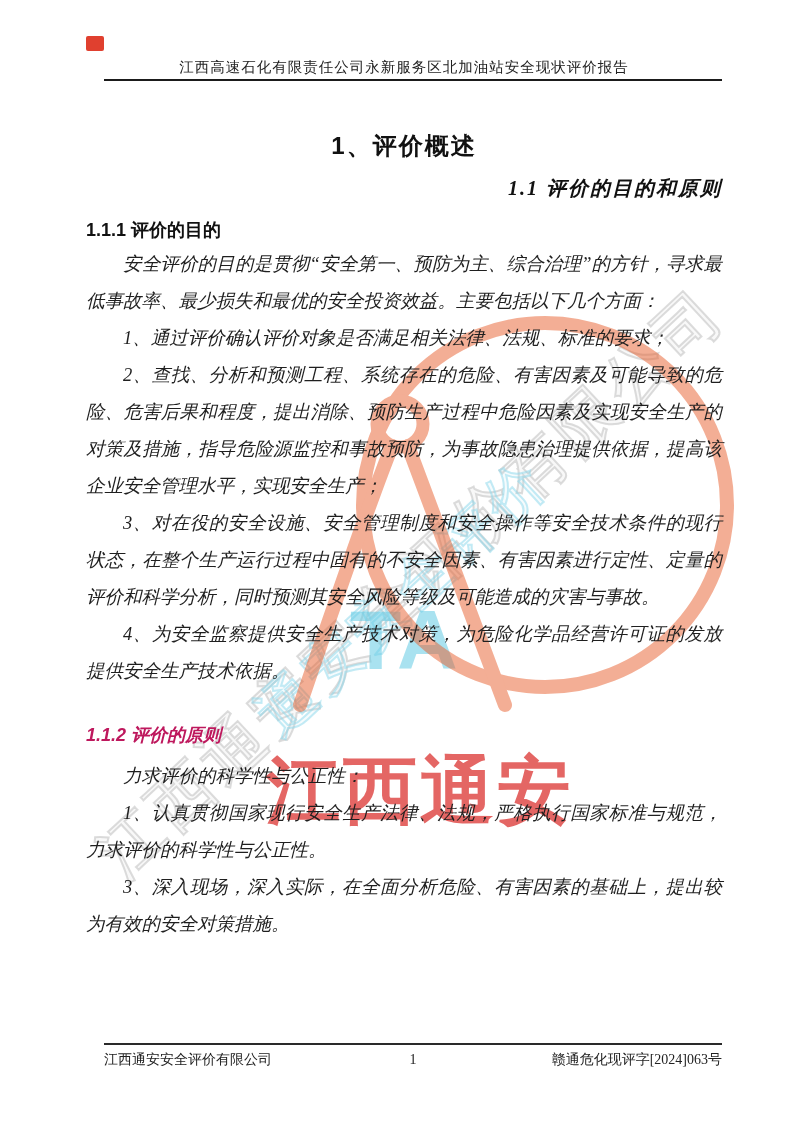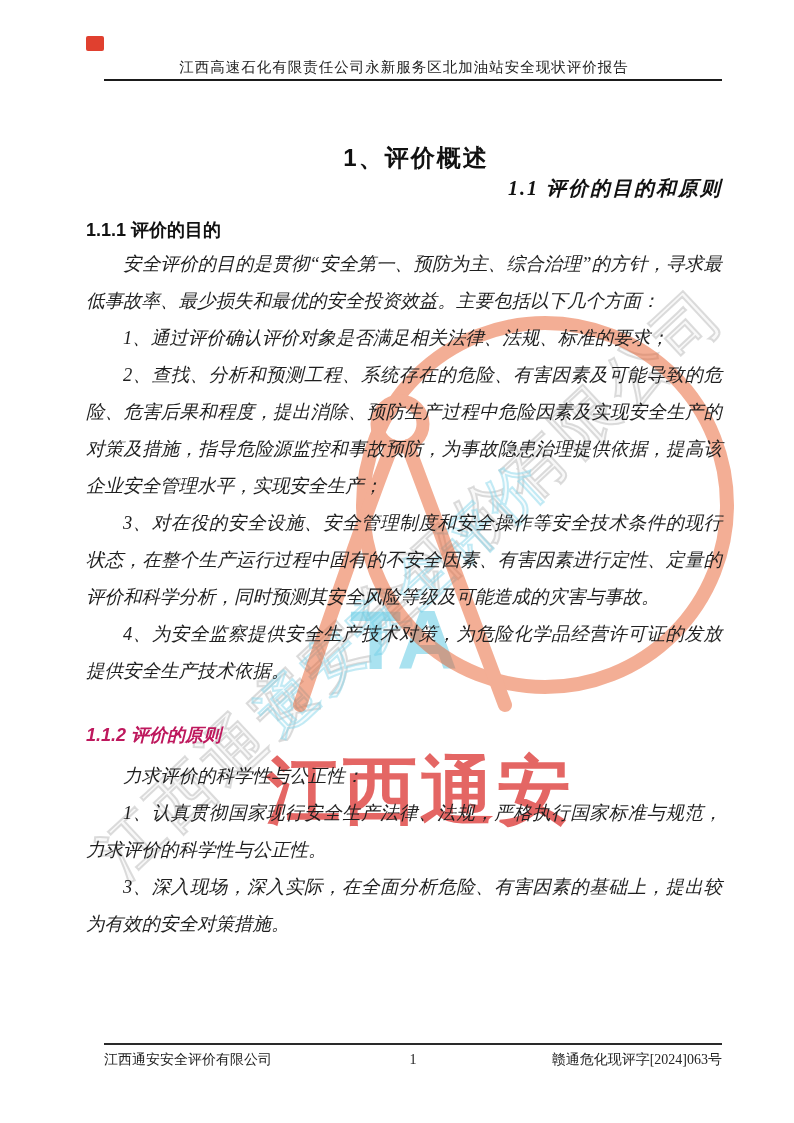--- a/index.html
+++ b/index.html
@@ -51,21 +51,21 @@
   .wm-logo{left:240px;top:300px;opacity:0.5;}
   .wm-red-stamp{
     left:266px;top:742px;
     font-size:74px;font-weight:700;letter-spacing:3px;white-space:nowrap;
     color:rgba(221,59,56,0.78);
     font-family:"Liberation Serif","DejaVu Serif",serif;
   }
   
   .content{position:absolute;z-index:1;left:86px;top:0;width:636px;}
   .h1{
-    margin:12px;position:absolute;top:130px;left:0;width:636px;
+    margin:0;position:absolute;top:130px;left:0;width:636px;
     text-align:center;font-size:24px;font-weight:bold;letter-spacing:2px;
     color:#111;font-family:"Liberation Sans","DejaVu Sans",sans-serif;
   }
   .h2{
     margin:0;position:absolute;top:175px;left:0;width:636px;
     font-size:20px;font-weight:bold;font-style:italic;letter-spacing:2px;
     color:#111;font-family:"Liberation Serif","DejaVu Serif",serif;text-align:right;
   }
   .h3a{
     margin:0;position:absolute;top:218px;left:0;width:636px;

